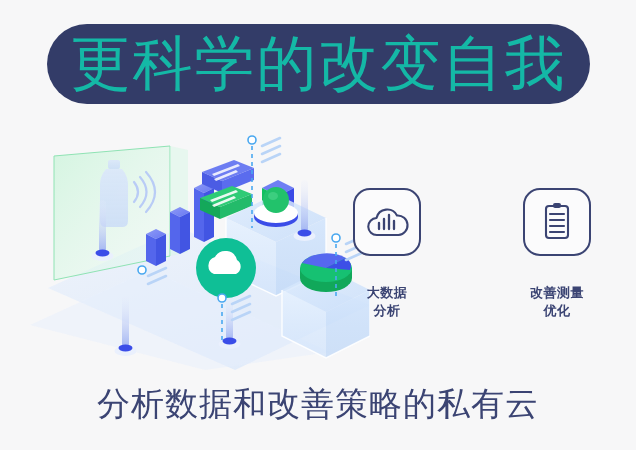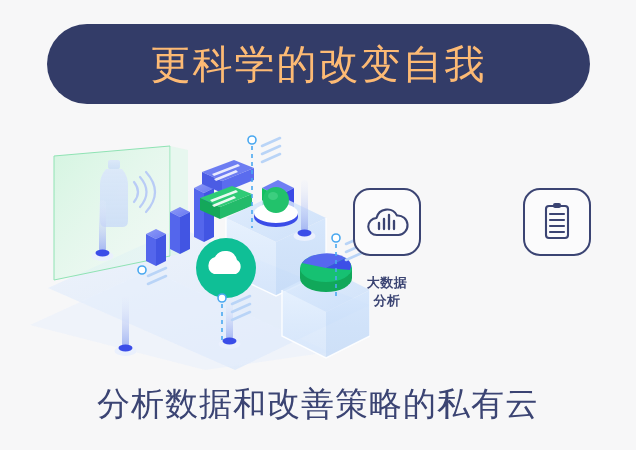--- a/index.html
+++ b/index.html
@@ -25,22 +25,22 @@
     top: 24px;
     width: 543px;
     height: 80px;
     background: #333c68;
     border-radius: 40px;
     display: flex;
     align-items: center;
     justify-content: center;
   }
   .header-title {
-    color: #fdba74;
-    font-size: 40px;
+    color: #14b8a6;
+    font-size: 60px;
     font-weight: normal;
     letter-spacing: 2px;
     line-height: 1;
     white-space: nowrap;
   }
 
   
   .illustration {
     position: absolute;
     left: 30px;
@@ -70,21 +70,21 @@
     height: 64px;
     border: 2px solid #3b4473;
     border-radius: 17px;
     background: #fbfbfc;
     display: flex;
     align-items: center;
     justify-content: center;
     overflow: hidden;
   }
   .feature-label {
-    margin-top: 18px;
+    margin-top: 28px;
     color: #3b4473;
     font-size: 13px;
     line-height: 18px;
     text-align: center;
     font-weight: bold;
     letter-spacing: 0.5px;
   }
   .feature-label .l2 { display: block; }
 
   
@@ -331,20 +331,24 @@
           <rect x="11" y="6" width="22" height="32" rx="3" fill="none" stroke="#3b4473" stroke-width="2.1"></rect>
           <rect x="18" y="3" width="8" height="5" rx="2" fill="#3b4473"></rect>
           <g stroke="#3b4473" stroke-width="2.1" stroke-linecap="round">
             <line x1="15" y1="14" x2="29" y2="14"></line>
             <line x1="15" y1="20" x2="29" y2="20"></line>
             <line x1="15" y1="26" x2="29" y2="26"></line>
             <line x1="15" y1="32" x2="29" y2="32"></line>
           </g>
         </svg>
       </div>
+      <div class="feature-label">
+        <span>改善测量</span>
+        <span class="l2">优化</span>
+      </div>
     </div>
 
 
   </div>
 
   <div class="tagline">分析数据和改善策略的私有云</div>
 
 </div>
 
 </body></html>

